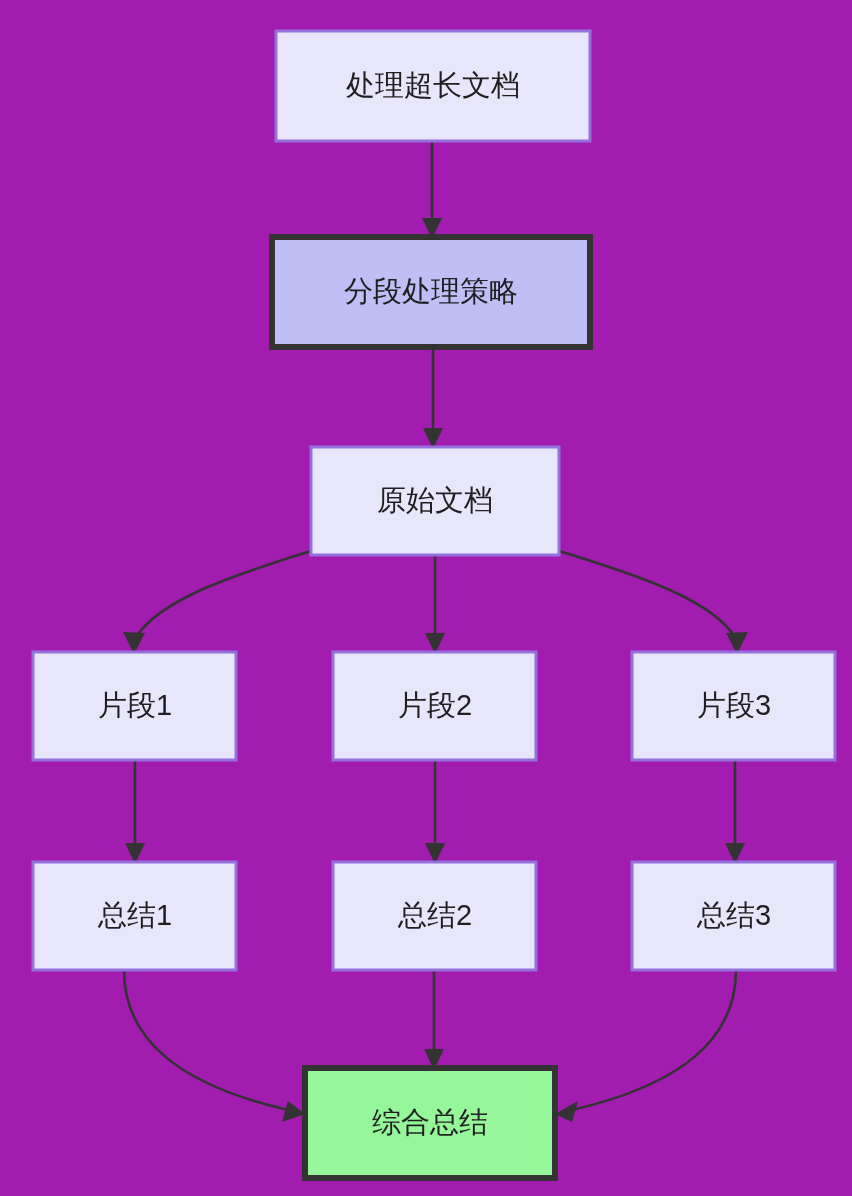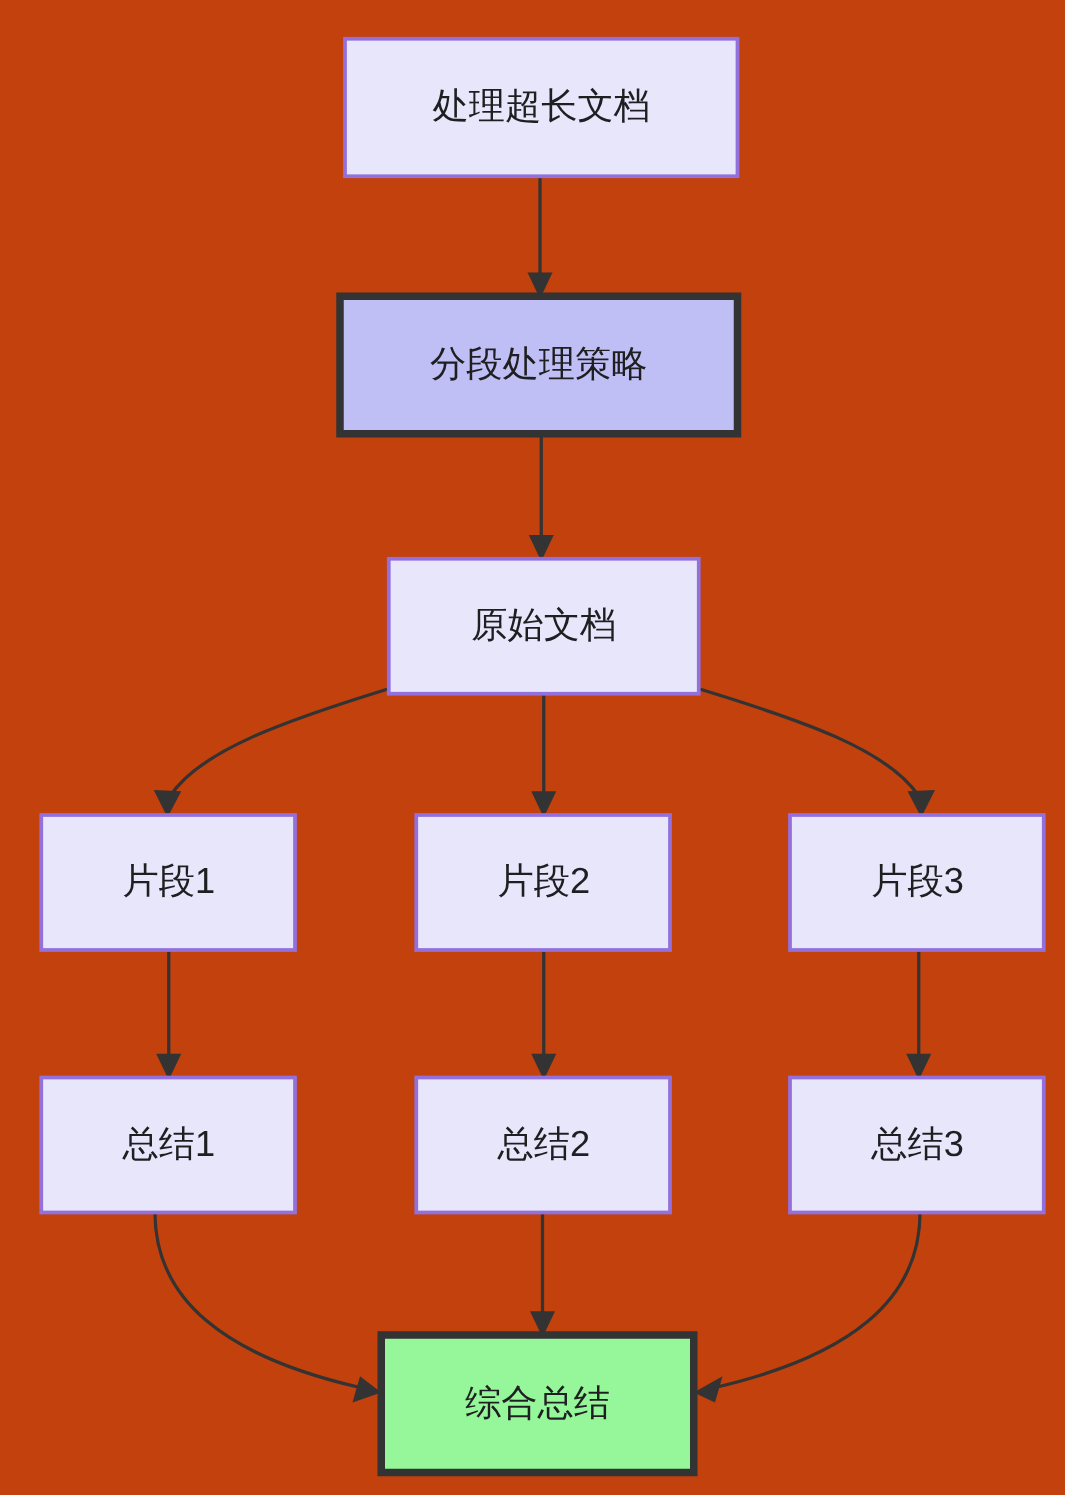--- a/index.html
+++ b/index.html
@@ -10,21 +10,21 @@
   body {
     width: 852px;
     height: 1196px;
     font-family: "Liberation Sans", "DejaVu Sans", sans-serif;
     overflow: hidden;
   }
   #flowchart {
     position: relative;
     width: 852px;
     height: 1196px;
-    background: #c2410c;
+    background: #a21caf;
     text-decoration: underline;
   }
   svg.diagram {
     display: block;
     width: 852px;
     height: 1196px;
   }
   .node-rect {
     stroke-linejoin: miter;
   }

